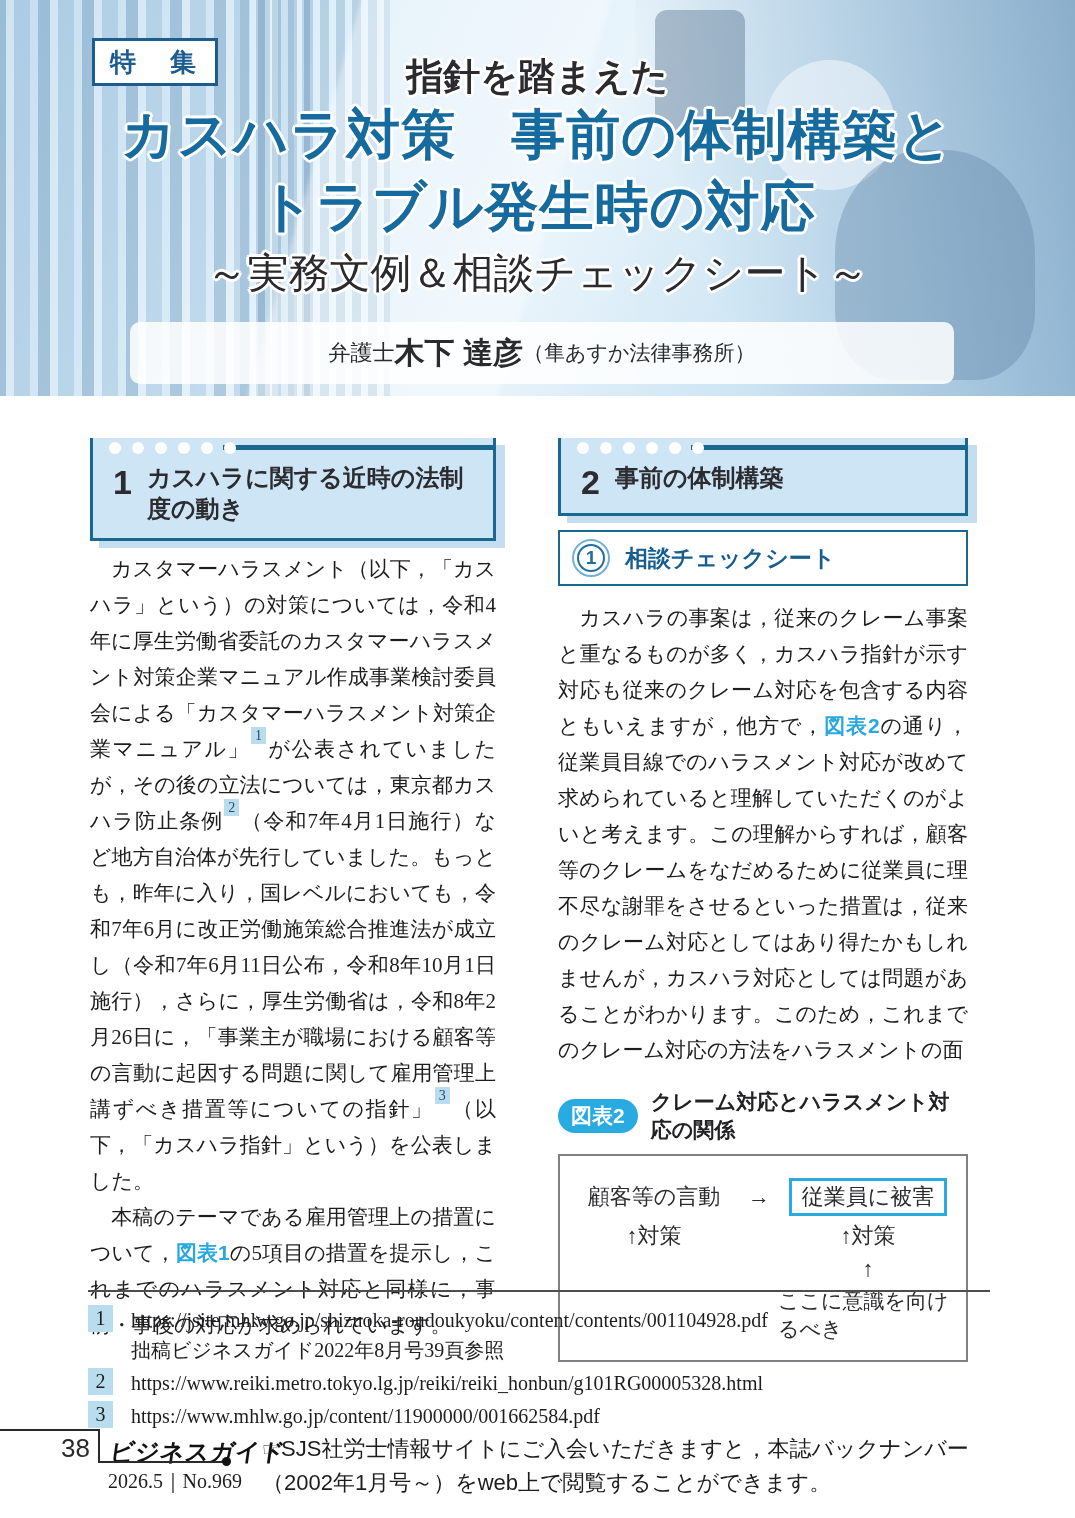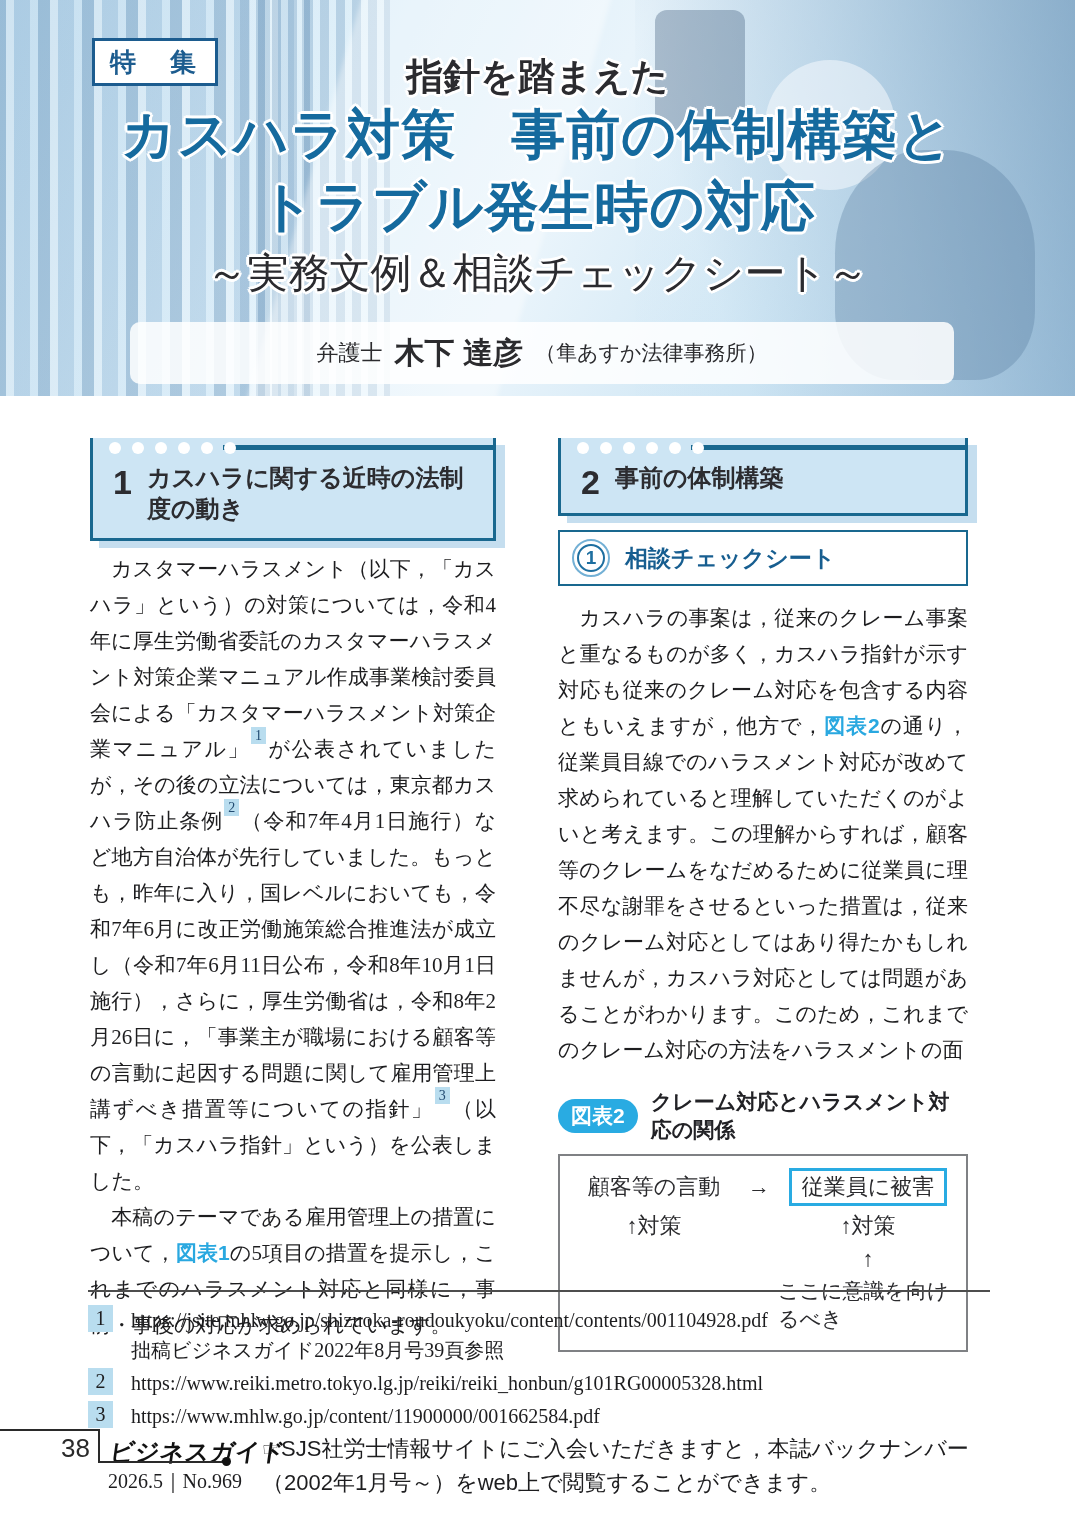--- a/index.html
+++ b/index.html
@@ -27,21 +27,21 @@
   .outline { text-shadow:-2px -2px 0 #fff, 2px -2px 0 #fff, -2px 2px 0 #fff, 2px 2px 0 #fff,
              0 -3px 0 #fff, 0 3px 0 #fff, -3px 0 0 #fff, 3px 0 0 #fff; }
   .kicker { position:absolute; left:0; width:1075px; top:52px; text-align:center;
             font-size:37px; font-weight:900; color:#2b2b2f; }
   .title { position:absolute; left:0; width:1075px; text-align:center; font-size:54px; font-weight:900; color:#156a9e; letter-spacing:1px; }
   .t1 { top:99px; } .t2 { top:171px; }
   .subtitle { position:absolute; left:0; width:1075px; top:246px; text-align:center;
               font-size:41px; font-weight:400; color:#2b2b2f; }
   .author-bar { position:absolute; left:130px; top:322px; width:824px; height:62px;
                 background:rgba(255,255,255,.85); border-radius:10px;
-                display:flex; align-items:center; justify-content:center; gap:12px; color:#2b2b2e; }
+                display:flex; align-items:center; justify-content:center; color:#2b2b2e; }
   .a-role { font-size:22px; } .a-name { font-size:30px; font-weight:bold; } .a-affil { font-size:21px; }
 
   
   .col-left  { position:absolute; left:90px;  top:438px; width:406px; }
   .col-right { position:absolute; left:558px; top:438px; width:410px; }
 
   .sec-box { position:relative; background:#cde5f4; border:3px solid #19688f; border-top:0;
              box-shadow:9px 7px 0 #c5deef; margin-bottom:10px; }
   .sec-box::before { content:''; position:absolute; top:7px; left:130px; right:0; height:5px; background:#19688f; }
   .sec-dots { position:absolute; top:4px; left:16px; display:flex; gap:11px; }
@@ -64,21 +64,21 @@
   .circle-inner { width:28px; height:28px; border:2px solid #1e6fa0; border-radius:50%;
                   color:#1e6fa0; font-weight:bold; font-size:19px;
                   display:flex; align-items:center; justify-content:center; }
   .sub-title { color:#175e90; font-weight:bold; font-size:23px; }
 
   
   .fig-head { display:flex; align-items:center; gap:13px; margin:20px 0 10px 0; }
   .fig-badge { background:#29abe2; color:#ffffff; font-weight:bold; font-size:21px;
                padding:3px 13px; border-radius:17px; flex:none; }
   .fig-title { font-weight:bold; font-size:21px; color:#222226; }
-  .fig-box { border:2px solid #7f8184; padding:12px 8px 12px 8px; font-size:22px; color:#2b2b2e; }
+  .fig-box { border:2px solid #7f8184; padding:22px 8px 12px 8px; font-size:22px; color:#2b2b2e; }
   .fig-row { display:flex; align-items:center; margin-bottom:5px; }
   .cl { width:172px; text-align:center; flex:none; }
   .cm { width:38px; text-align:center; flex:none; }
   .cr { flex:1; display:flex; justify-content:center; }
   .boxed { border:3px solid #29abe2; padding:1px 10px; }
   .fig-note { font-size:21px; }
 
   
   .footnotes { position:absolute; left:88px; top:1290px; width:902px; border-top:2px solid #4d4d4d;
                padding-top:13px; font-family:"Liberation Serif","DejaVu Serif",serif;

